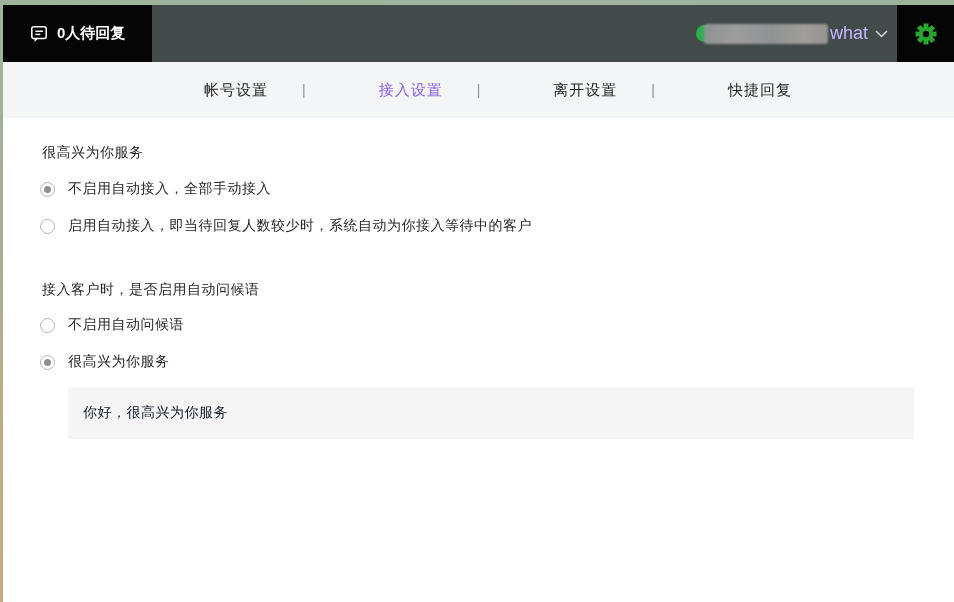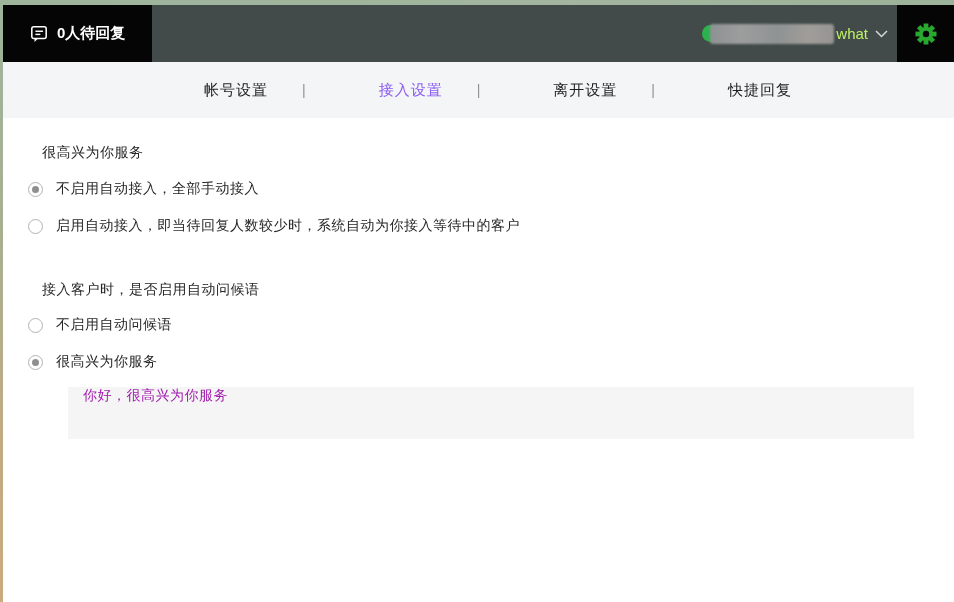--- a/index.html
+++ b/index.html
@@ -45,21 +45,21 @@
     background:#2bb24c;
     flex:0 0 auto;
   }
   .blur-box {
     width:124px; height:20px; margin-left:-9px;
     border-radius:3px;
     background:linear-gradient(90deg,#8e9293 0%,#9d9d9d 25%,#8f9394 55%,#a09d99 80%,#969493 100%);
     filter:blur(1.3px);
     flex:0 0 auto;
   }
-  .user-name { color:#bef264; font-size:15px; margin-left:2px; }
+  .user-name { color:#c4b5fd; font-size:18px; margin-left:2px; }
   .chev { margin-left:7px; display:flex; align-items:center; }
 
   .gear-box {
     position:absolute; right:0; top:0; width:57px; height:57px;
     background:#050505;
     display:flex; align-items:center; justify-content:center;
     cursor:pointer;
   }
 
   
@@ -76,42 +76,42 @@
   }
   .nav-tab.active { color:#8b5cf6; }
   .nav-sep { color:#8f9192; font-size:14px; }
 
   
   .q-label {
     position:absolute; left:42px;
     font-size:14px; color:#262626; letter-spacing:0.5px;
   }
   .radio-row {
-    position:absolute; left:28px;
+    position:absolute; left:40px;
     display:flex; align-items:center; gap:13px;
     cursor:pointer;
   }
   .radio {
     width:15px; height:15px; border-radius:50%;
     border:1px solid #b3b3b3; background:#fff;
     flex:0 0 auto; position:relative;
   }
   .radio.checked::after {
     content:""; position:absolute; left:3px; top:3px;
     width:7px; height:7px; border-radius:50%;
     background:#8f8f8f;
   }
   .radio-label { font-size:14px; color:#262626; letter-spacing:0.5px; }
 
   .greeting-box {
     position:absolute; left:68px; top:387px; width:846px; height:52px;
     background:#f5f5f5;
-    display:flex; align-items:flex-start;
+    display:flex; align-items:center;
     padding-left:15px;
-    font-size:14px; color:#a21caf; letter-spacing:0.5px;
+    font-size:14px; color:#0f172a; letter-spacing:0.5px;
   }
 
   svg { display:block; }
 </style>
 </head>
 <body>
 
 <div class="edge-top"></div>
 <div class="edge-left"></div>
 

